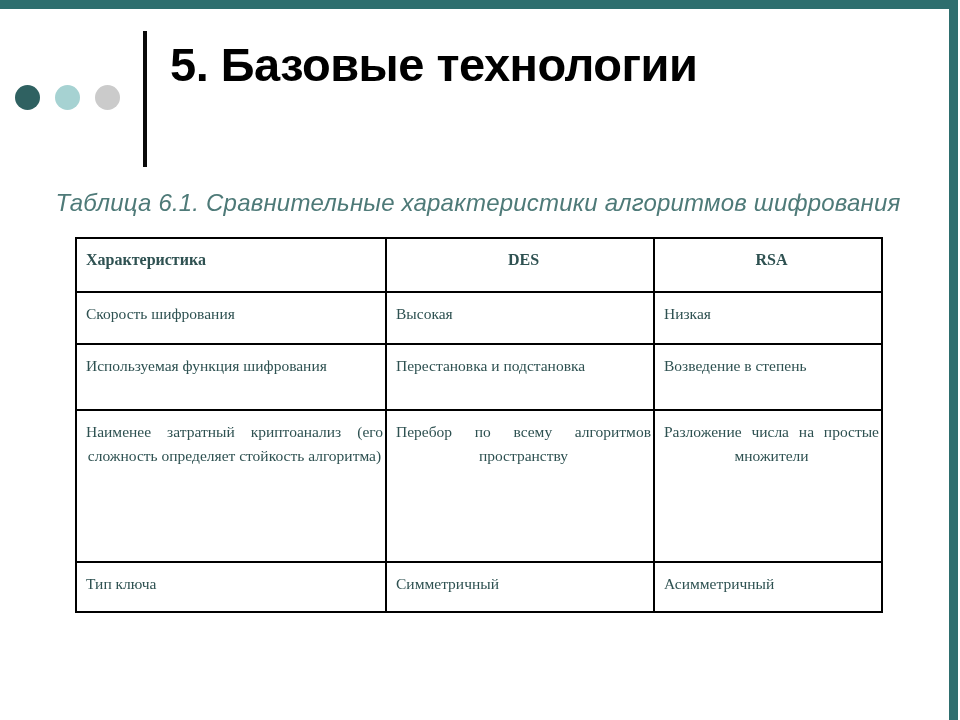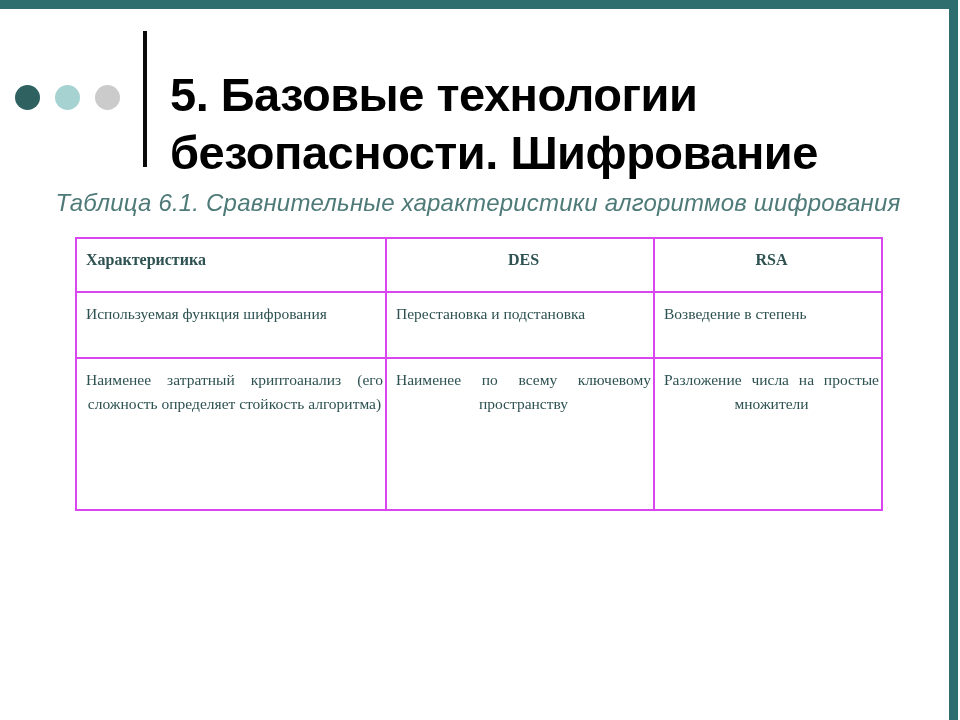--- a/index.html
+++ b/index.html
@@ -43,21 +43,20 @@
   
   .title {
     position: absolute; left: 170px; top: 36px;
     width: 770px;
     color: #000000;
     font-weight: 700;
     font-size: 47px;
     line-height: 58px;
     letter-spacing: -0.5px;
     white-space: nowrap;
-    margin-top: 30px;
   }
 
   
   .caption {
     position: absolute; left: 0; top: 189px;
     width: 956px;
     text-align: center;
     color: #4e7a78;
     font-size: 24px;
     letter-spacing: 0.2px;
@@ -71,21 +70,21 @@
     border-collapse: collapse;
     table-layout: fixed;
     font-family: "Liberation Serif", serif;
     color: #2e5151;
     font-size: 15.5px;
   }
   table.cmp col.c1 { width: 310px; }
   table.cmp col.c2 { width: 268px; }
   table.cmp col.c3 { width: 228px; }
   table.cmp th, table.cmp td {
-    border: 2px solid #d946ef;
+    border: 2px solid #000000;
     vertical-align: top;
     padding: 9px 2px 6px 9px;
     line-height: 1.55;
     overflow: hidden;
   }
   table.cmp th {
     font-weight: 700;
     font-size: 16px;
   }
   table.cmp th.left { text-align: left; }
@@ -109,43 +108,52 @@
 <div class="frame-right"></div>
 
 <div class="dot dot-1"></div>
 <div class="dot dot-2"></div>
 <div class="dot dot-3"></div>
 
 <div class="title-rule"></div>
 
 <div class="title">
   <div>5. Базовые технологии</div>
-  <div>безопасности. Шифрование</div>
 </div>
 
 <div class="caption">Таблица 6.1. Сравнительные характеристики алгоритмов шифрования</div>
 
 <table class="cmp">
   <colgroup>
       <col class="c1">
       <col class="c2">
       <col class="c3">
     </colgroup>
   <thead>
     <tr class="r-head">
       <th class="left">Характеристика</th>
       <th>DES</th>
       <th>RSA</th>
     </tr>
   </thead>
   <tbody>
+    <tr class="rw1">
+      <td>Скорость шифрования</td>
+      <td>Высокая</td>
+      <td>Низкая</td>
+    </tr>
     <tr class="rw2">
       <td>Используемая функция шифрования</td>
       <td>Перестановка и подстановка</td>
       <td>Возведение в степень</td>
     </tr>
     <tr class="rw4">
       <td class="justify">Наименее затратный криптоанализ (его сложность определяет стойкость алгоритма)</td>
-      <td class="justify">Наименее по всему ключевому пространству</td>
+      <td class="justify">Перебор по всему алгоритмов пространству</td>
       <td class="justify">Разложение числа на простые множители</td>
+    </tr>
+    <tr class="rw6">
+      <td>Тип ключа</td>
+      <td>Симметричный</td>
+      <td>Асимметричный</td>
     </tr>
   </tbody>
 </table>
 
 </body></html>

